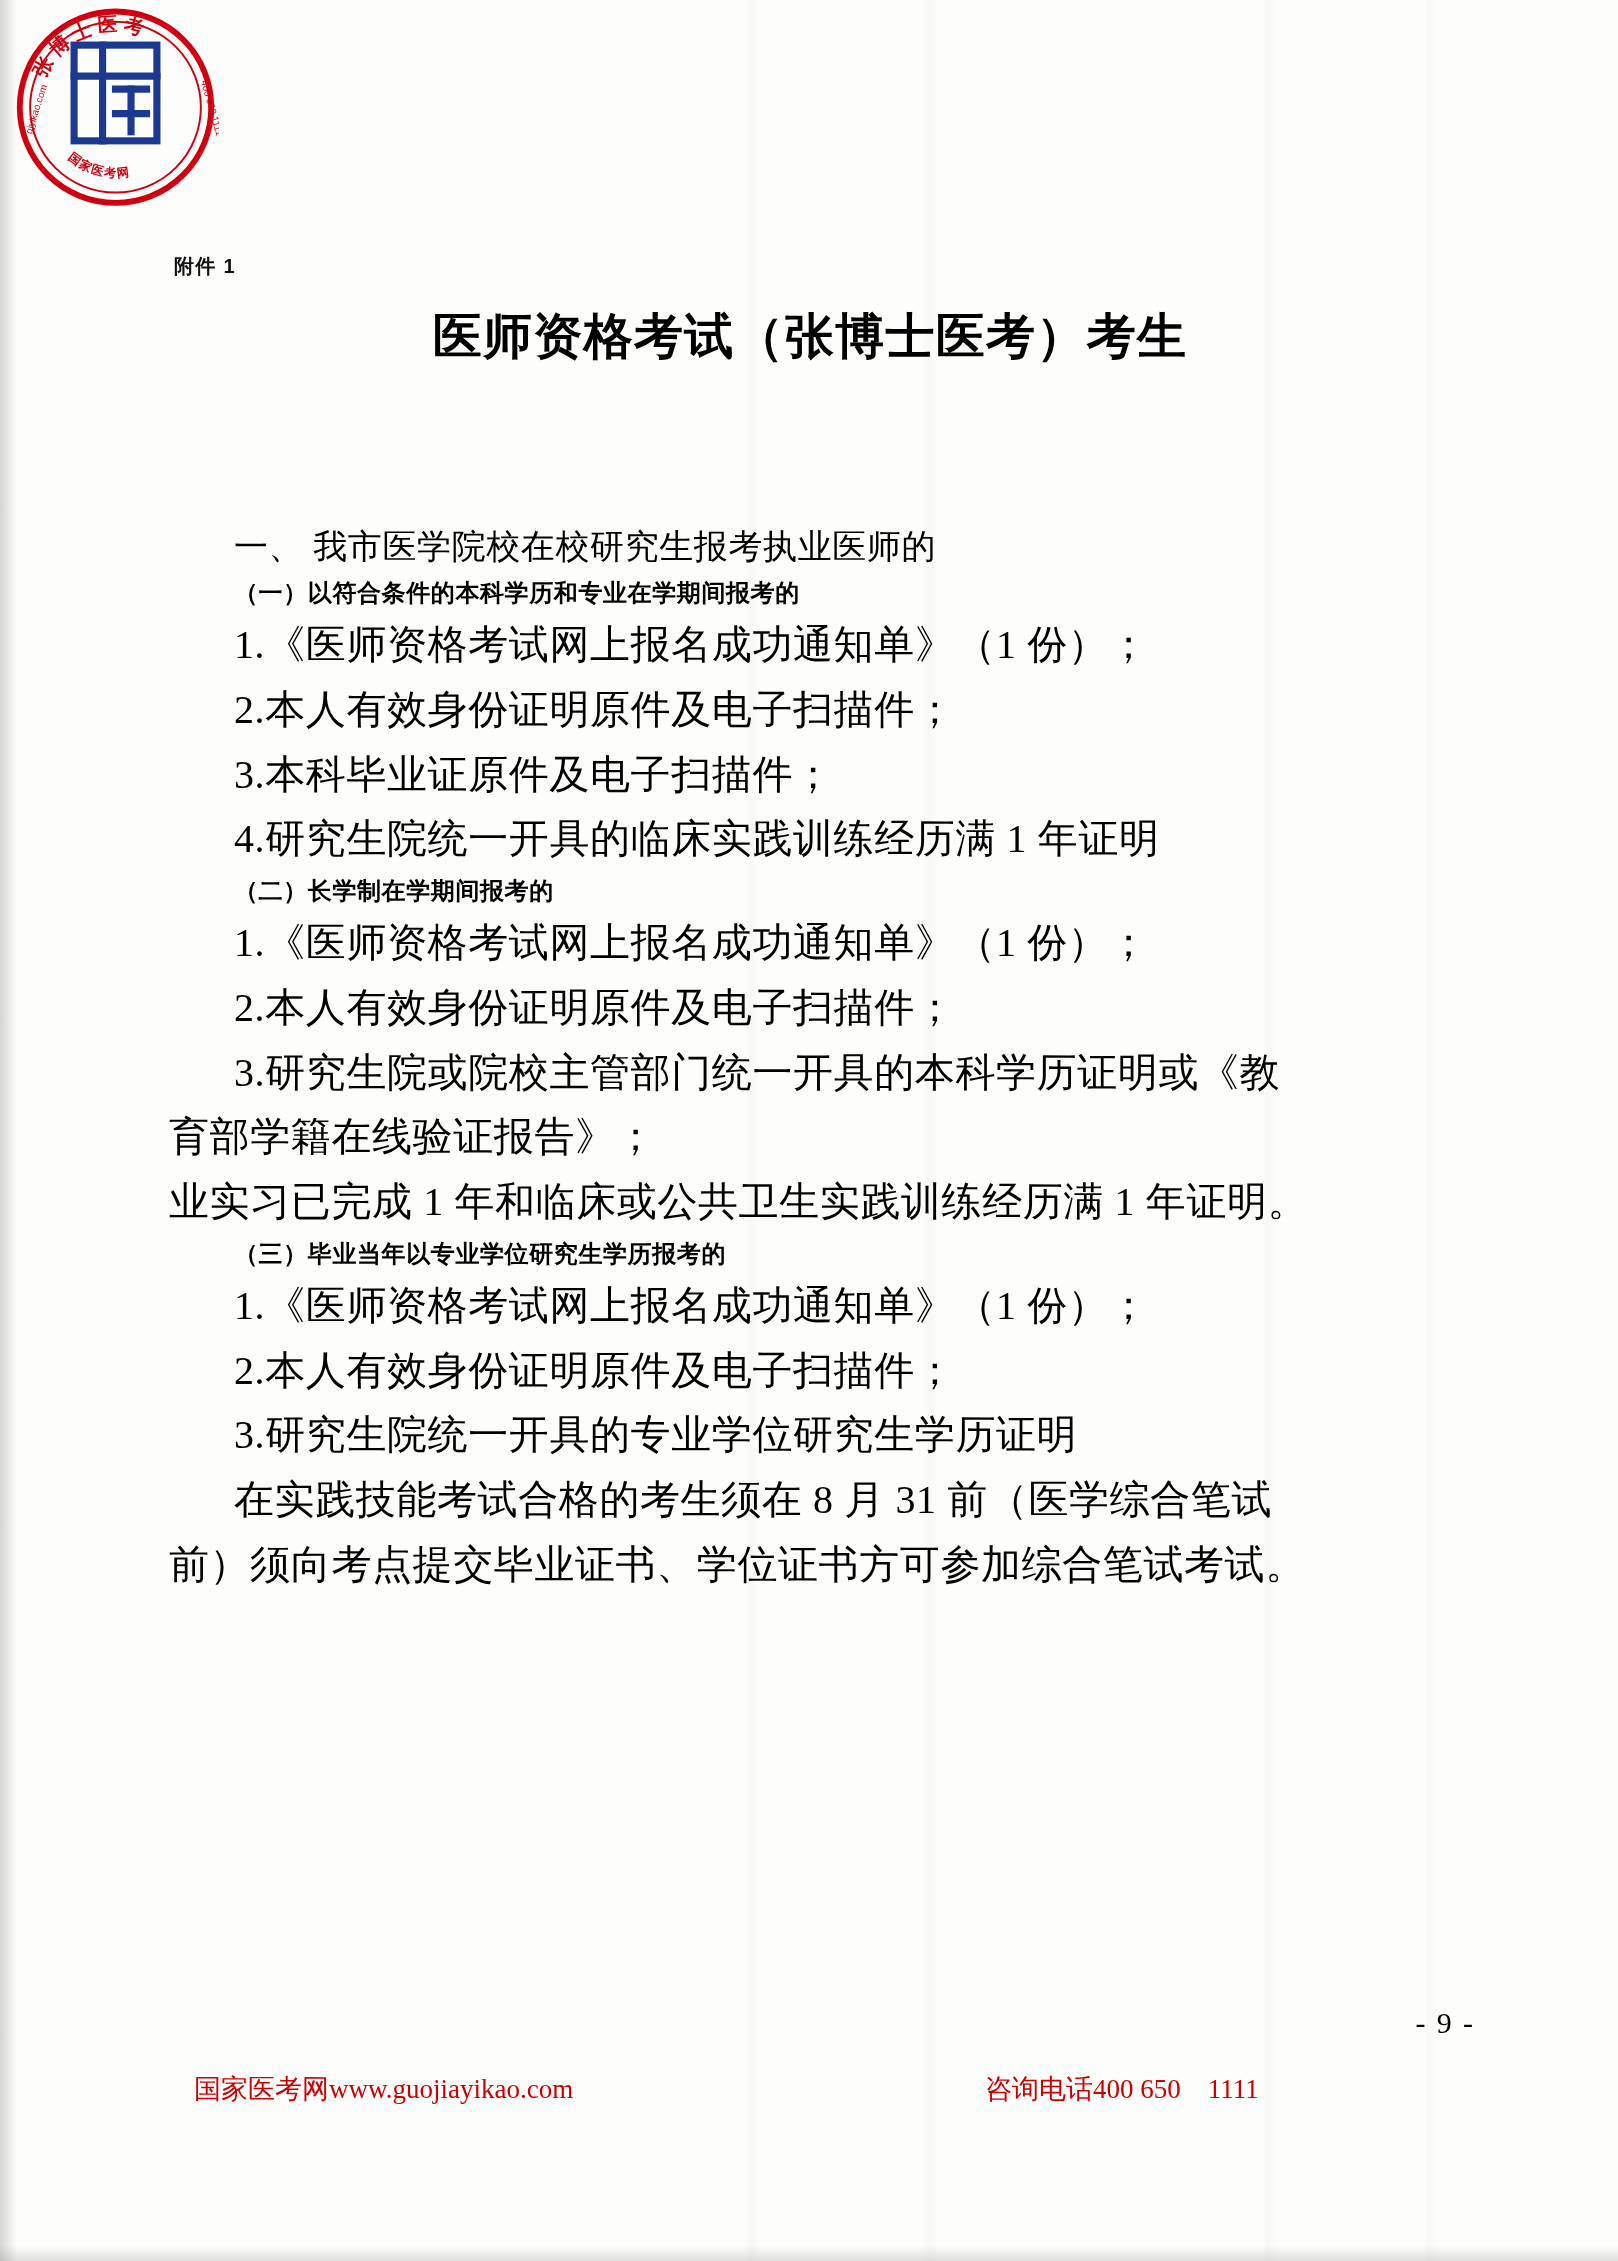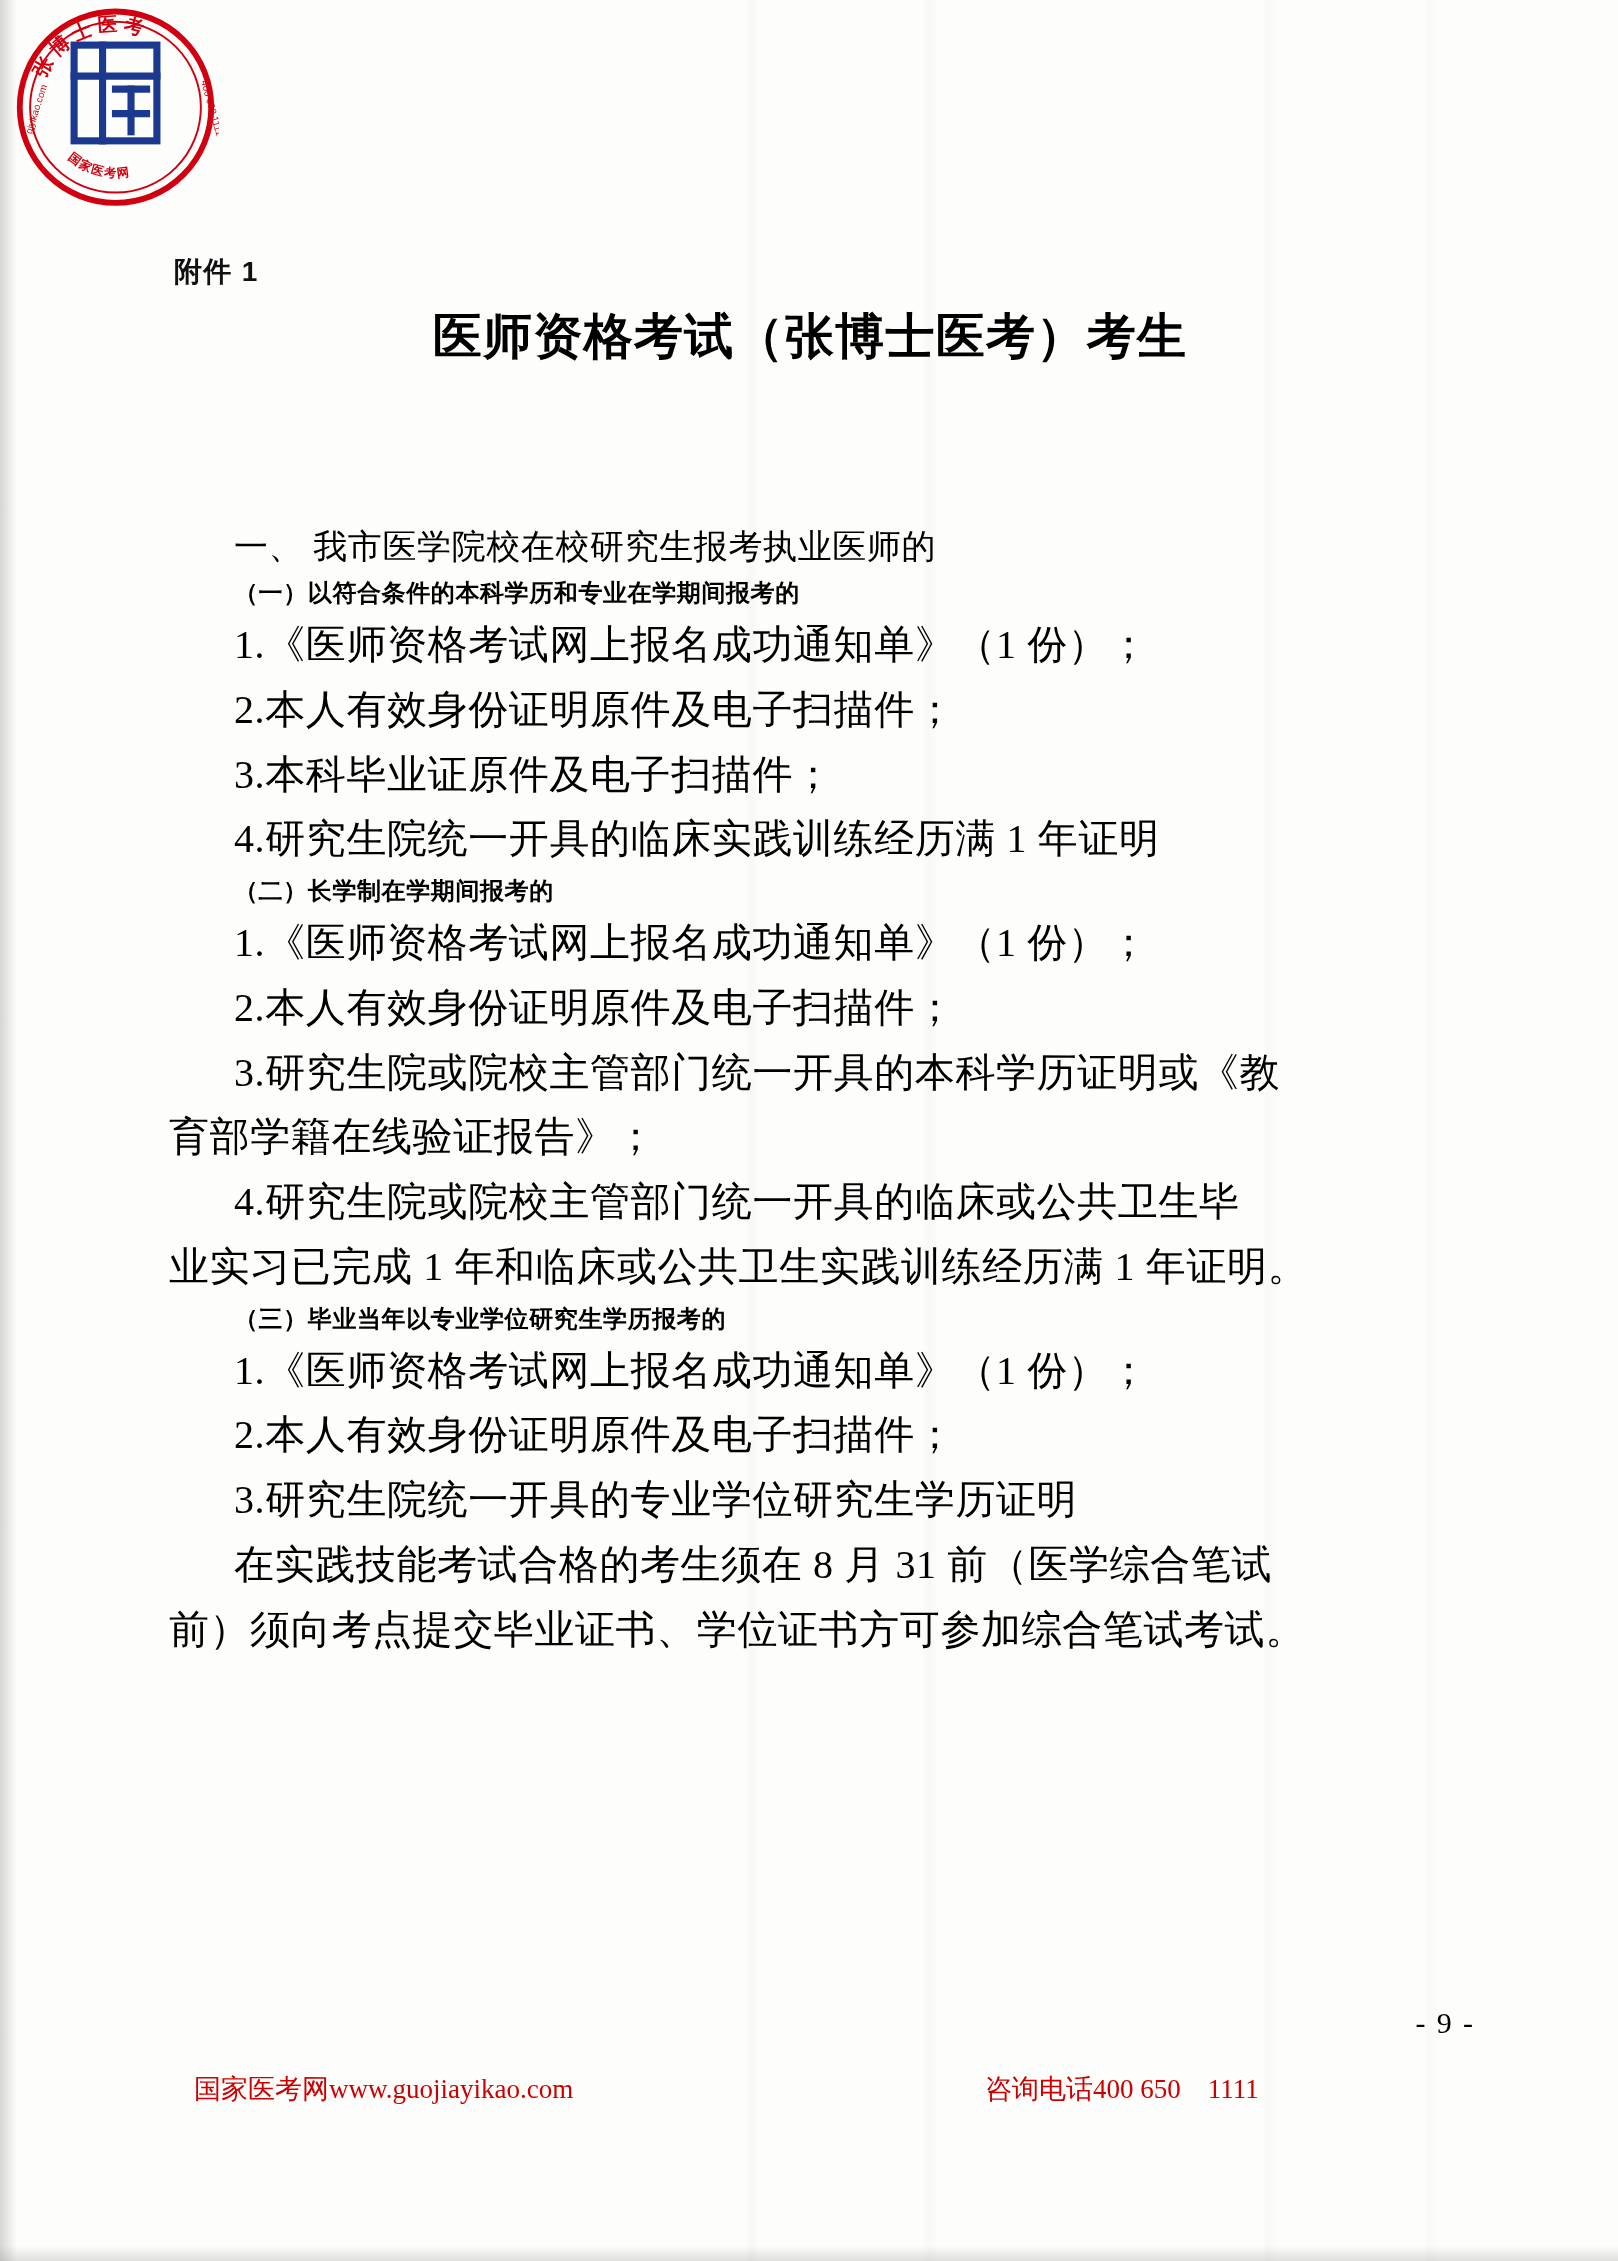--- a/index.html
+++ b/index.html
@@ -50,21 +50,21 @@
     width: 207px;
     height: 207px;
   }
   .seal svg { display: block; }
 
   
   .attach-label {
     position: absolute;
     left: 174px;
     top: 253px;
-    font-size: 28px;
+    font-size: 20px;
     font-weight: 700;
     letter-spacing: 1.3px;
     color: #111;
     font-family: "Liberation Sans", sans-serif;
   }
   .title {
     position: absolute;
     left: 194px;
     top: 305px;
     width: 1232px;
@@ -185,21 +185,20 @@
       <div class="line sub indent2">（一）以符合条件的本科学历和专业在学期间报考的</div>
       <div class="line indent2">1.《医师资格考试网上报名成功通知单》（1 份）；</div>
       <div class="line indent2">2.本人有效身份证明原件及电子扫描件；</div>
       <div class="line indent2">3.本科毕业证原件及电子扫描件；</div>
       <div class="line indent2">4.研究生院统一开具的临床实践训练经历满 1 年证明</div>
       <div class="line sub indent2">（二）长学制在学期间报考的</div>
       <div class="line indent2">1.《医师资格考试网上报名成功通知单》（1 份）；</div>
       <div class="line indent2">2.本人有效身份证明原件及电子扫描件；</div>
       <div class="line indent2">3.研究生院或院校主管部门统一开具的本科学历证明或《教</div>
       <div class="line indent1">育部学籍在线验证报告》；</div>
-      <div class="line indent2">4.研究生院或院校主管部门统一开具的临床或公共卫生毕</div>
       <div class="line indent1">业实习已完成 1 年和临床或公共卫生实践训练经历满 1 年证明。</div>
       <div class="line sub indent2">（三）毕业当年以专业学位研究生学历报考的</div>
       <div class="line indent2">1.《医师资格考试网上报名成功通知单》（1 份）；</div>
       <div class="line indent2">2.本人有效身份证明原件及电子扫描件；</div>
       <div class="line indent2">3.研究生院统一开具的专业学位研究生学历证明</div>
       <div class="line indent2">在实践技能考试合格的考生须在 8 月 31 前（医学综合笔试</div>
       <div class="line indent1">前）须向考点提交毕业证书、学位证书方可参加综合笔试考试。</div>
     </div>
 
   <div class="page-number">- 9 -</div>

